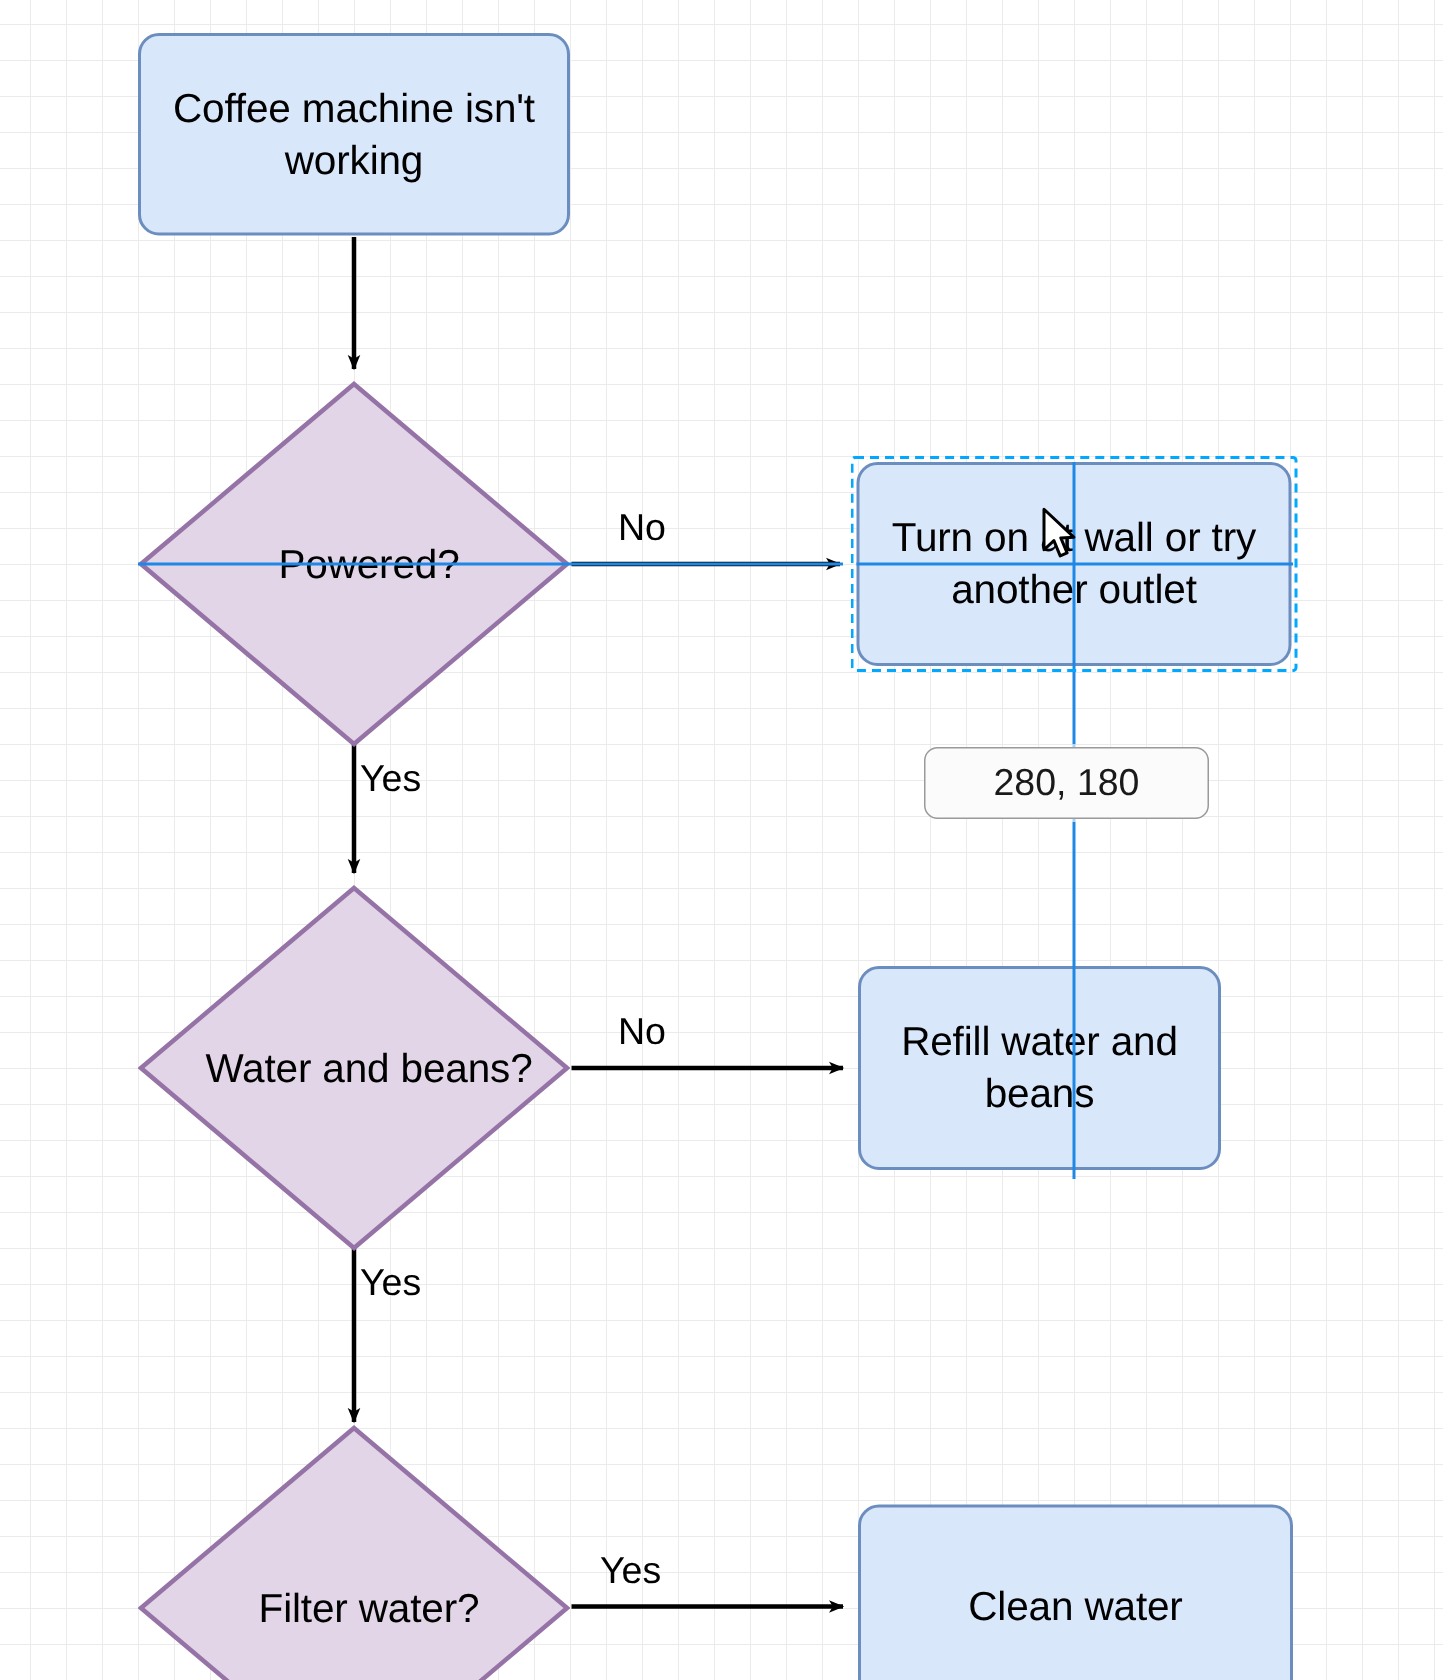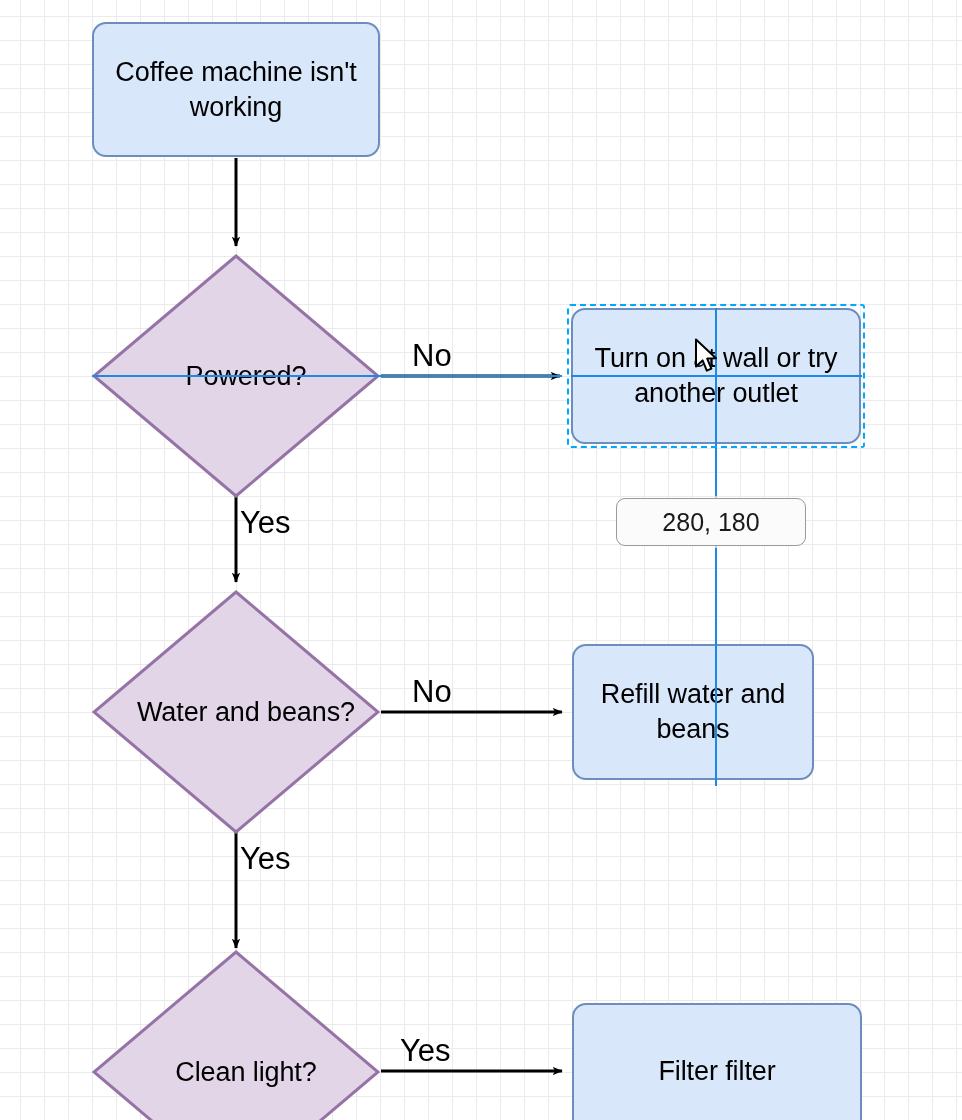--- a/index.html
+++ b/index.html
@@ -65,21 +65,21 @@
     position: absolute;
     left: 0;
     top: 0;
     width: 962px;
     height: 1120px;
     overflow: visible;
     pointer-events: none;
   }
   .edge-label {
     position: absolute;
-    font-size: 31px;
+    font-size: 25px;
     color: #000000;
     background: transparent;
     white-space: nowrap;
   }
 
   
   .selection-rect {
     position: absolute;
     box-sizing: border-box;
     border: 2px dashed #00a8ff;
@@ -182,25 +182,25 @@
   </div>
 
   <div class="node proc" style="left:572px; top:644px; width:242px; height:136px;">
     <span class="label">Refill water and beans</span>
   </div>
 
   <div class="node decision" style="left:92px; top:950px; width:288px; height:244px;">
     <svg class="diamond-svg" viewBox="0 0 288 244" preserveAspectRatio="none">
       <polygon points="144,2 286,122 144,242 2,122" fill="#e1d5e7" stroke="#9673a6" stroke-width="3"></polygon>
     </svg>
-    <span class="label">Clean light?</span>
+    <span class="label">Filter water?</span>
   </div>
 
   <div class="node proc" style="left:572px; top:1003px; width:290px; height:136px;">
-    <span class="label">Filter filter</span>
+    <span class="label">Clean water</span>
   </div>
 
   <div class="edge-label" style="left:412px; top:338px;">No</div>
 
   <div class="edge-label" style="left:240px; top:505px;">Yes</div>
 
   <div class="edge-label" style="left:412px; top:674px;">No</div>
 
   <div class="edge-label" style="left:240px; top:841px;">Yes</div>
 

